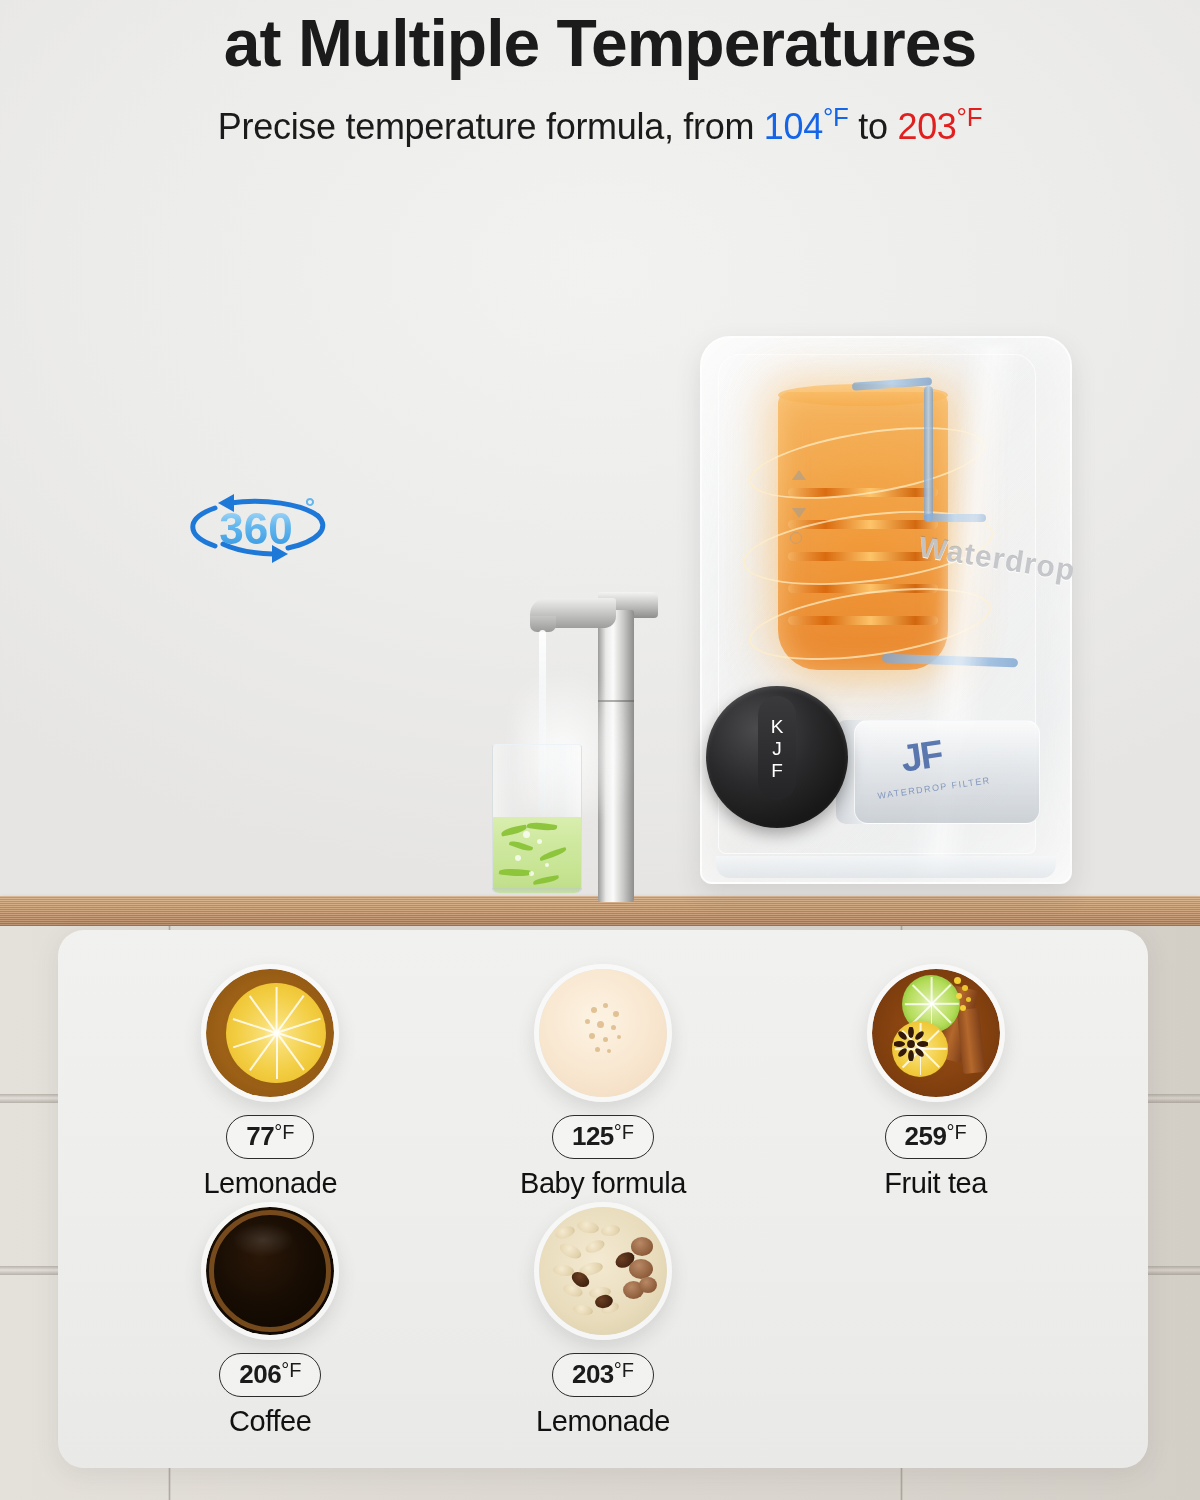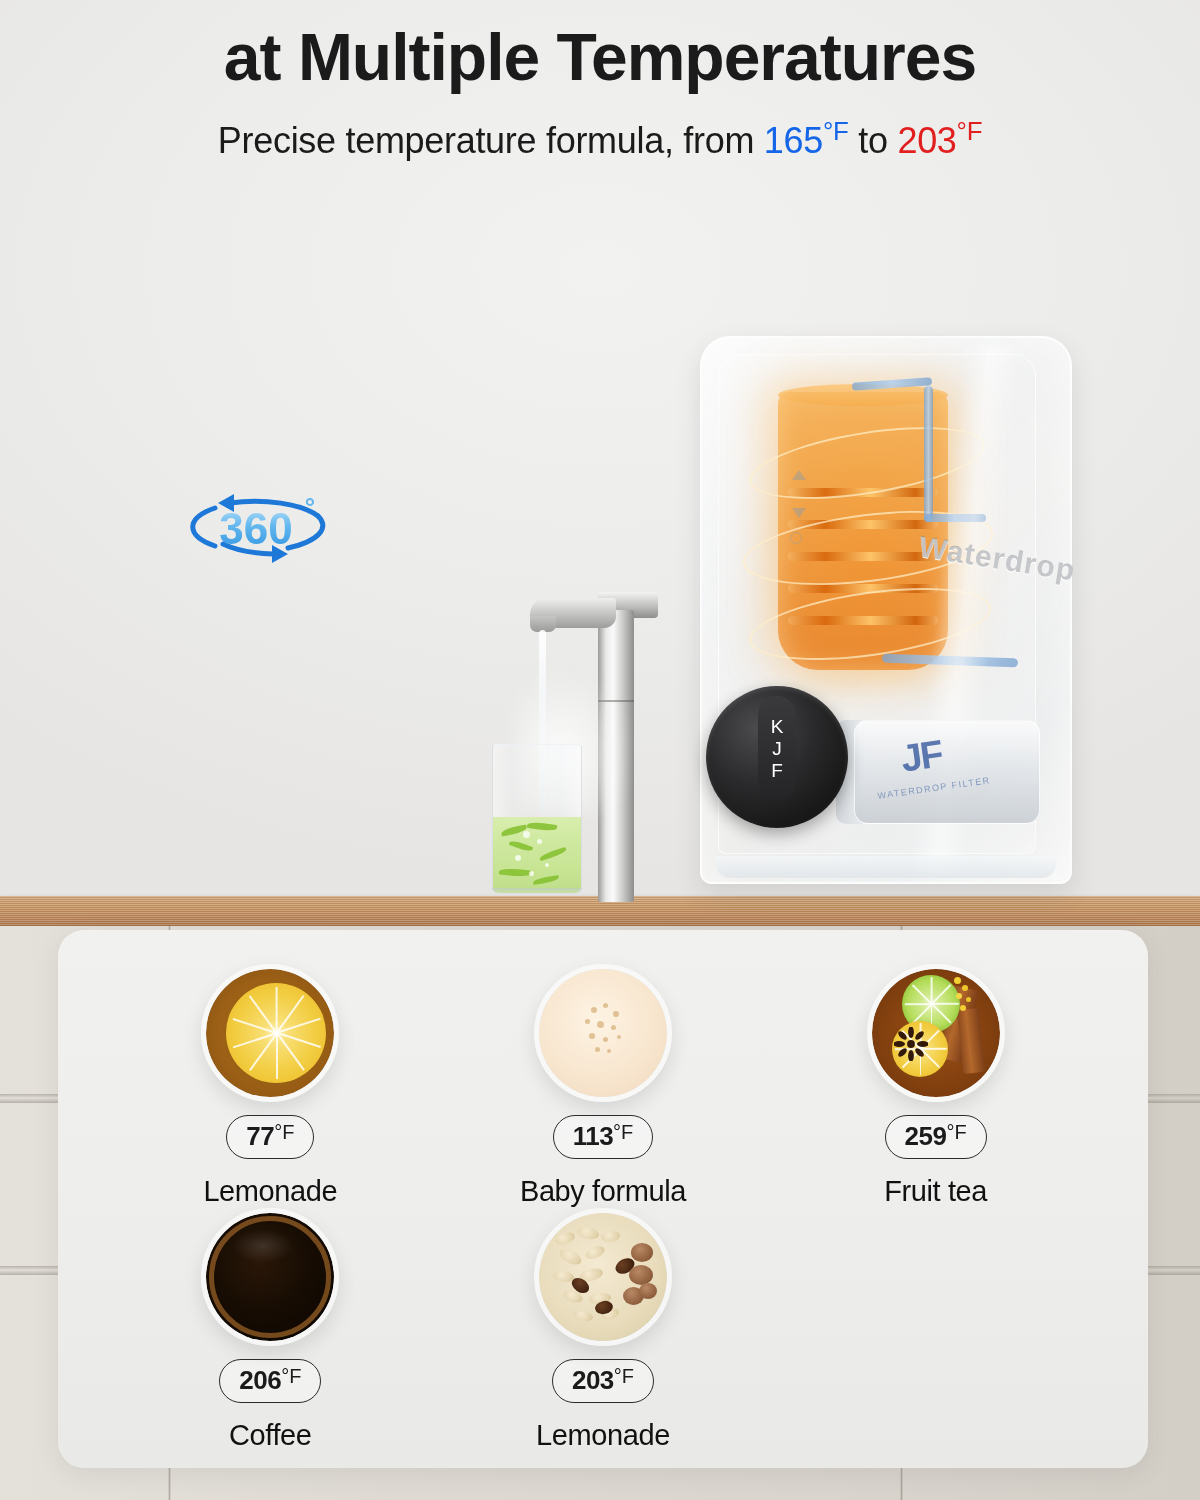--- a/index.html
+++ b/index.html
@@ -41,21 +41,21 @@
   }
 
   
   .header { position:absolute; left:0; top:0; width:1200px; text-align:center; }
   .title-line1 {
     font-size:72px; font-weight:bold; color:#1565e8;
     letter-spacing:-1px; line-height:1.12; padding-top:52px;
   }
   .title-line2 {
     font-size:66px; font-weight:bold; color:#1b1b1b;
-    letter-spacing:-1px; line-height:1.14; margin-top:20px;
+    letter-spacing:-1px; line-height:1.14; margin-top:6px;
   }
   .subtitle {
     font-size:36px; color:#1b1b1b; margin-top:22px; letter-spacing:-.3px;
   }
   .temp-lo { color:#1565e8; }
   .temp-hi { color:#e21f1f; }
   .deg { font-size:.72em; vertical-align:.5em; }
 
   
   .badge360 { position:absolute; left:68px; top:486px; width:390px; text-align:center; }
@@ -234,21 +234,21 @@
   }
   .liquid { position:absolute; inset:0; border-radius:50%; }
   .pill {
     margin-top:13px; border:1.8px solid #2c2c2c; border-radius:999px;
     padding:5px 19px 6px; font-size:26px; color:#1b1b1b; white-space:nowrap;
     background:rgba(255,255,255,.35);
   }
   .pill b { font-weight:bold; letter-spacing:-.5px; }
   .pill .u { font-size:20px; vertical-align:.28em; font-weight:normal; }
   .item-label {
-    margin-top:16px; font-size:29px; color:#111; letter-spacing:-.4px; white-space:nowrap;
+    margin-top:8px; font-size:29px; color:#111; letter-spacing:-.4px; white-space:nowrap;
   }
 
   
   .lemon-slice {
     position:absolute; border-radius:50%;
     background:radial-gradient(circle at 50% 50%, #fff3b8 0%, #f8de74 18%, #f3cf46 52%, #efc534 72%, #f6e59a 82%, #fbf3c8 100%);
     box-shadow:0 1px 4px rgba(120,90,10,.25);
   }
   .lemon-seg {
     position:absolute; left:50%; top:50%; width:1.6px; height:46%;
@@ -285,21 +285,21 @@
     <div class="drawer-seam" style="top:168px"></div>
     <div class="drawer-seam" style="top:340px"></div>
     <div class="vert-seam" style="left:168px; top:0; height:574px"></div>
     <div class="vert-seam" style="left:900px; top:0; height:574px"></div>
   </div>
 </div>
 
 <div class="header">
   <div class="title-line2">at Multiple Temperatures</div>
   <div class="subtitle">
-    <span>Precise temperature formula, from </span><span class="temp-lo">165</span><span class="temp-lo deg">°F</span><span> to </span><span class="temp-hi">203</span><span class="temp-hi deg">°F</span>
+    <span>Precise temperature formula, from </span><span class="temp-lo">104</span><span class="temp-lo deg">°F</span><span> to </span><span class="temp-hi">203</span><span class="temp-hi deg">°F</span>
   </div>
 </div>
 
 <div class="badge360">
   <svg width="190" height="82" viewBox="0 0 190 82">
     <defs>
       <linearGradient id="g360" x1="0" y1="0" x2="0" y2="1">
         <stop offset="0%" stop-color="#b9e2fb"></stop>
         <stop offset="45%" stop-color="#63b7ee"></stop>
         <stop offset="100%" stop-color="#2f93e0"></stop>
@@ -427,21 +427,21 @@
           <div class="foam-dot" style="left:58px; top:52px; width:7px; height:7px"></div>
           <div class="foam-dot" style="left:72px; top:56px; width:5px; height:5px"></div>
           <div class="foam-dot" style="left:50px; top:64px; width:6px; height:6px"></div>
           <div class="foam-dot" style="left:64px; top:68px; width:5px; height:5px"></div>
           <div class="foam-dot" style="left:78px; top:66px; width:4px; height:4px"></div>
           <div class="foam-dot" style="left:56px; top:78px; width:5px; height:5px"></div>
           <div class="foam-dot" style="left:68px; top:80px; width:4px; height:4px"></div>
         </div>
       </div>
       <div class="pill">
-        <b>113</b><span class="u">°F</span>
+        <b>125</b><span class="u">°F</span>
       </div>
       <div class="item-label">Baby formula</div>
     </div>
 
 
     <div class="item">
       <div class="cup-wrap">
         <div class="cup">
           <div class="liquid" style="background:radial-gradient(circle at 50% 50%,#9c4f16 0%,#82400f 60%,#6b330b 100%)"></div>
           <div class="cinn" style="left:72px; top:18px; width:26px; height:74px; transform:rotate(14deg)"></div>

